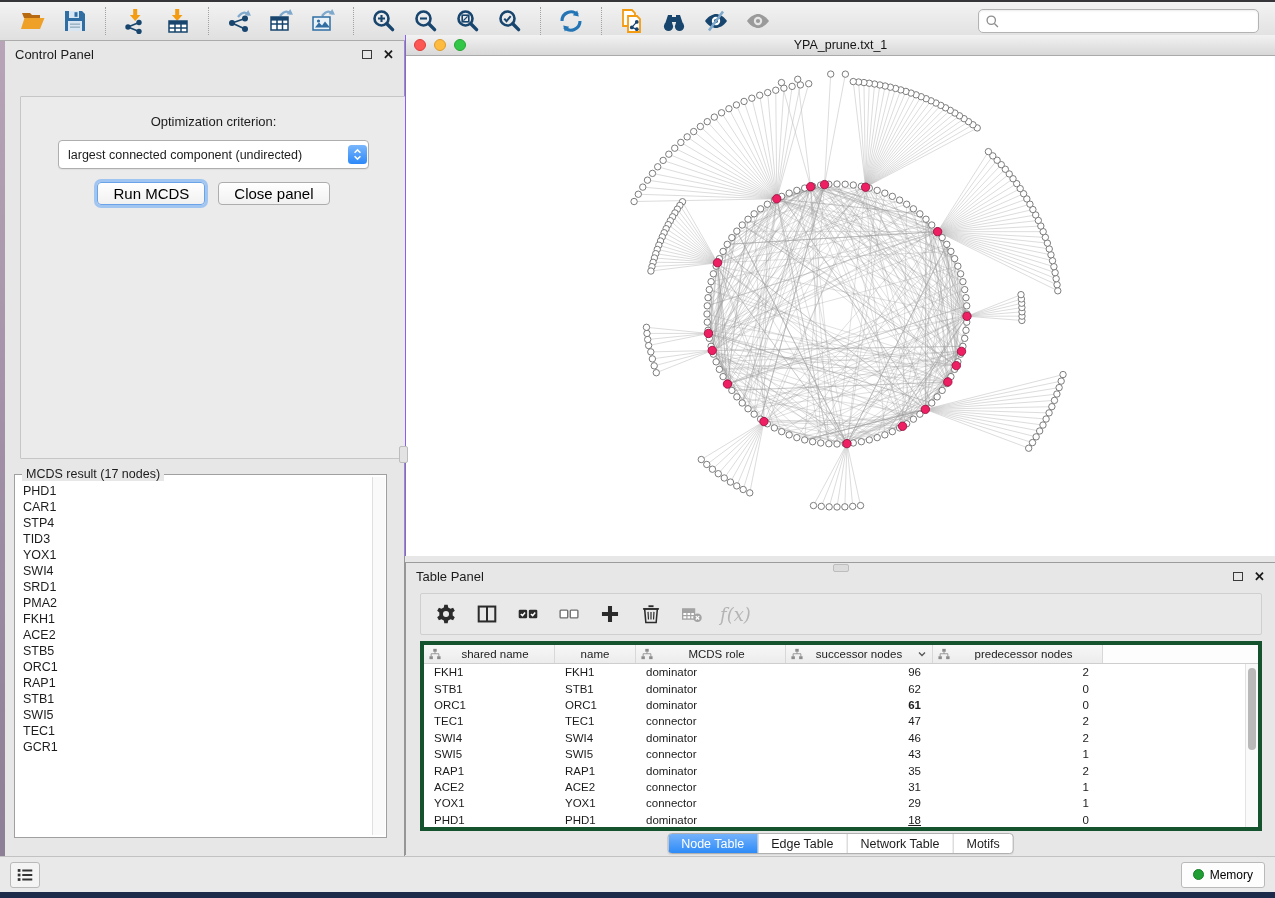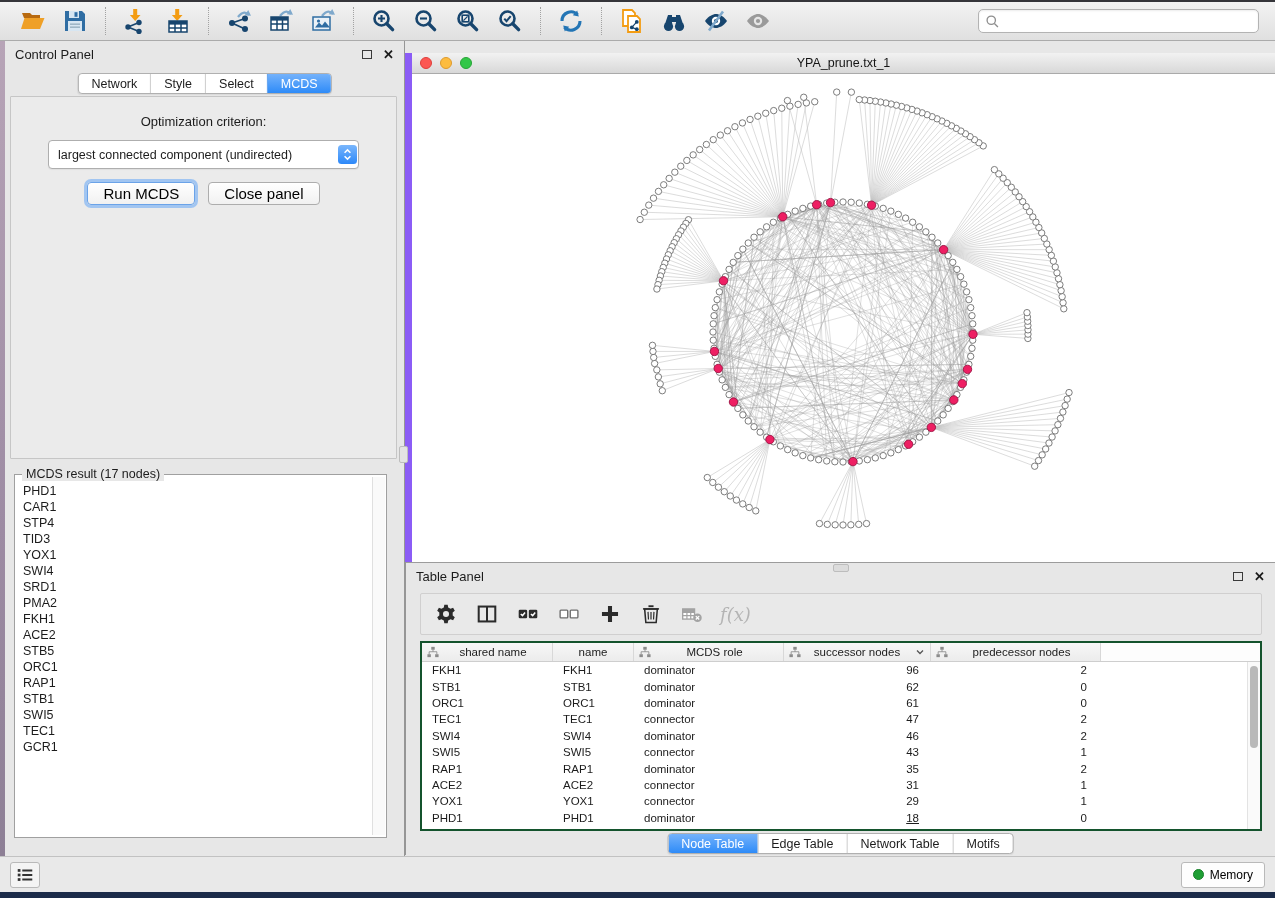--- a/index.html
+++ b/index.html
@@ -38,21 +38,21 @@
   .close-ic{font-size:13px;font-weight:bold;color:#1a1a1a;line-height:1}
 
   .seg-tabs{display:flex;background:#fff;border:1px solid #b0b0b0;border-radius:4px;
     overflow:hidden;height:21px;box-shadow:0 1px 1px rgba(0,0,0,.06)}
   .seg{display:flex;align-items:center;padding:0 13px;font-size:12.5px;border-left:1px solid #cdcdcd;
     color:#1c1c1c;white-space:nowrap;cursor:default}
   .seg:first-child{border-left:none}
   .seg.active{background:linear-gradient(#74b2fb,#2e8bf8);color:#fff;border-left-color:#5a9ff0}
   #cp-tabs{position:absolute;left:50%;transform:translateX(-50%);top:32px}
 
-  #mcds-box{position:absolute;left:5px;top:55px;width:387px;height:363px;border:1px solid #c6c6c6;
+  #mcds-box{position:absolute;left:15px;top:55px;width:387px;height:363px;border:1px solid #c6c6c6;
     background:#ebebeb;border-radius:1px}
   .opt-label{text-align:center;margin-top:17px;font-size:13px}
   #criterion-select{width:311px;height:29px;margin:11px auto 0;background:#fff;border:1px solid #aeaeae;
     border-radius:4px;display:flex;align-items:center;box-shadow:0 1px 1px rgba(0,0,0,.05)}
   .sel-text{flex:1;font-size:12.5px;padding-left:9px;white-space:nowrap;overflow:hidden}
   .stepper{width:19px;height:19px;margin:1px;border-radius:3.5px;flex:none;
     background:linear-gradient(#79b6fc,#2c88f9);display:flex;align-items:center;justify-content:center}
   .stepper svg{width:11px;height:15px}
   .btn-row{display:flex;justify-content:center;gap:13px;margin-top:13px}
   .mac-btn{height:23px;padding:0 15px;font-size:15px;background:linear-gradient(#ffffff,#f1f1f1);
@@ -64,22 +64,22 @@
   .group-legend{position:absolute;top:-8px;left:7px;background:#e7e7e7;padding:0 4px;font-size:12.5px}
   #mcds-list{position:absolute;left:1px;top:2px;right:15px;bottom:2px;overflow:hidden;
     font-size:12.5px;line-height:16px;padding:6px 0 0 7px}
   .list-scroll{position:absolute;right:1px;top:2px;bottom:2px;width:13px;background:#fafafa;
     border-left:1px solid #e0e0e0}
 
   #v-grip{position:absolute;left:399px;top:446px;width:9px;height:17px;background:#e3e3e3;
     border:1px solid #bdbdbd;border-radius:2px;z-index:5}
 
   
-  #network-window{position:absolute;left:405px;top:53px;width:870px;height:521px;background:#fff;
-    border-left:7px solid #8b5cf6}
+  #network-window{position:absolute;left:405px;top:35px;width:870px;height:521px;background:#fff;
+    border-left:1px solid #8b5cf6}
   .net-titlebar{height:21px;background:linear-gradient(#f2f2f2,#d8d8d8);border-bottom:1px solid #aaa;
     display:flex;align-items:center;padding:0 8px;position:relative}
   .tl{width:12px;height:12px;border-radius:50%;margin-right:8px;flex:none;z-index:2}
   .tl.red{background:#fc5753;border:1px solid #df3e3a}
   .tl.yellow{background:#fdbc40;border:1px solid #de9b2d}
   .tl.green{background:#33c748;border:1px solid #27a536}
   .net-title{position:absolute;left:0;right:0;text-align:center;font-size:12.5px;color:#151515}
   #net-canvas{position:absolute;left:0;top:21px;right:0;bottom:0;background:#fff;overflow:hidden}
 
   
@@ -88,21 +88,21 @@
   #h-grip{position:absolute;left:50%;top:1px;transform:translateX(-50%);width:16px;height:8px;
     background:#dcdcdc;border:1px solid #bdbdbd;border-radius:2px}
   #tp-toolbar{position:absolute;left:14px;top:30px;width:842px;height:42px;background:#e9e9e9;
     border:1px solid #d0cfcf;border-radius:2px;display:flex;align-items:center;padding:0 12px;gap:16px}
   .tp-btn{width:25px;height:25px;display:flex;align-items:center;justify-content:center;
     background:none;border:none}
   .tp-btn svg{width:22px;height:22px}
   .fx-label{font-family:"DejaVu Serif",serif;font-style:italic;font-size:18px;color:#b4b4b4}
 
   #node-table{position:absolute;left:14px;top:78px;width:842px;height:190px;background:#fff;
-    border:2px solid #14532d}
+    border:4px solid #14532d}
   #t-header{display:flex;height:19px;border-bottom:1px solid #cecece;font-size:11.5px}
   .th{display:flex;align-items:center;border-right:1px solid #d8d8d8;padding:0 5px;
     background:linear-gradient(#f7f7f7,#ececec);flex:none}
   .th .lbl{flex:1;text-align:center;white-space:nowrap}
   .th svg.colicon{width:12px;height:12px;flex:none}
   .th svg.sorticon{width:10px;height:10px;flex:none;margin-left:2px}
   .th.filler{background:#fdfdfd;border-right:none;flex:1}
   #t-body{position:absolute;left:0;top:19px;right:13px;bottom:0;overflow:hidden}
   .tr{display:flex;height:16.4px;align-items:center;font-size:11.5px}
   .td{flex:none;padding:0 10px;white-space:nowrap;overflow:hidden}
@@ -333,26 +333,20 @@
   <div id="desktop-sliver"></div>
 
   <div id="control-panel">
     <div class="panel-titlebar">
       <span>Control Panel</span>
       <span class="win-btns">
         <span class="float-ic"></span>
         <span class="close-ic">✕</span>
       </span>
     </div>
-    <div id="cp-tabs" class="seg-tabs">
-        <div class="seg">Network</div>
-        <div class="seg">Style</div>
-        <div class="seg">Select</div>
-        <div class="seg active">MCDS</div>
-      </div>
 
     <div id="mcds-box">
       <div class="opt-label">Optimization criterion:</div>
       <div id="criterion-select">
         <span class="sel-text">largest connected component (undirected)</span>
         <span class="stepper">
           <svg viewBox="0 0 12 18">
               <path d="M2.5 7L6 3.5 9.5 7M2.5 11L6 14.5 9.5 11" stroke="#fff" stroke-width="1.8" fill="none"></path>
             </svg>
         </span>
@@ -1365,21 +1359,21 @@
             <div class="td" style="width: 131px;">STB1</div>
             <div class="td" style="width: 81px;">STB1</div>
             <div class="td" style="width: 150px;">dominator</div>
             <div class="td num" style="width: 147px; padding-right: 12px;">62</div>
             <div class="td num" style="width: 170px; padding-right: 14px;">0</div>
           </div>
           <div class="tr">
             <div class="td" style="width: 131px;">ORC1</div>
             <div class="td" style="width: 81px;">ORC1</div>
             <div class="td" style="width: 150px;">dominator</div>
-            <div class="td num" style="width: 147px; padding-right: 12px;">61</div>
+            <div class="td num" style="width: 147px; padding-right: 12px; font-weight: bold;">61</div>
             <div class="td num" style="width: 170px; padding-right: 14px;">0</div>
           </div>
           <div class="tr">
             <div class="td" style="width: 131px;">TEC1</div>
             <div class="td" style="width: 81px;">TEC1</div>
             <div class="td" style="width: 150px;">connector</div>
             <div class="td num" style="width: 147px; padding-right: 12px;">47</div>
             <div class="td num" style="width: 170px; padding-right: 14px;">2</div>
           </div>
           <div class="tr">

